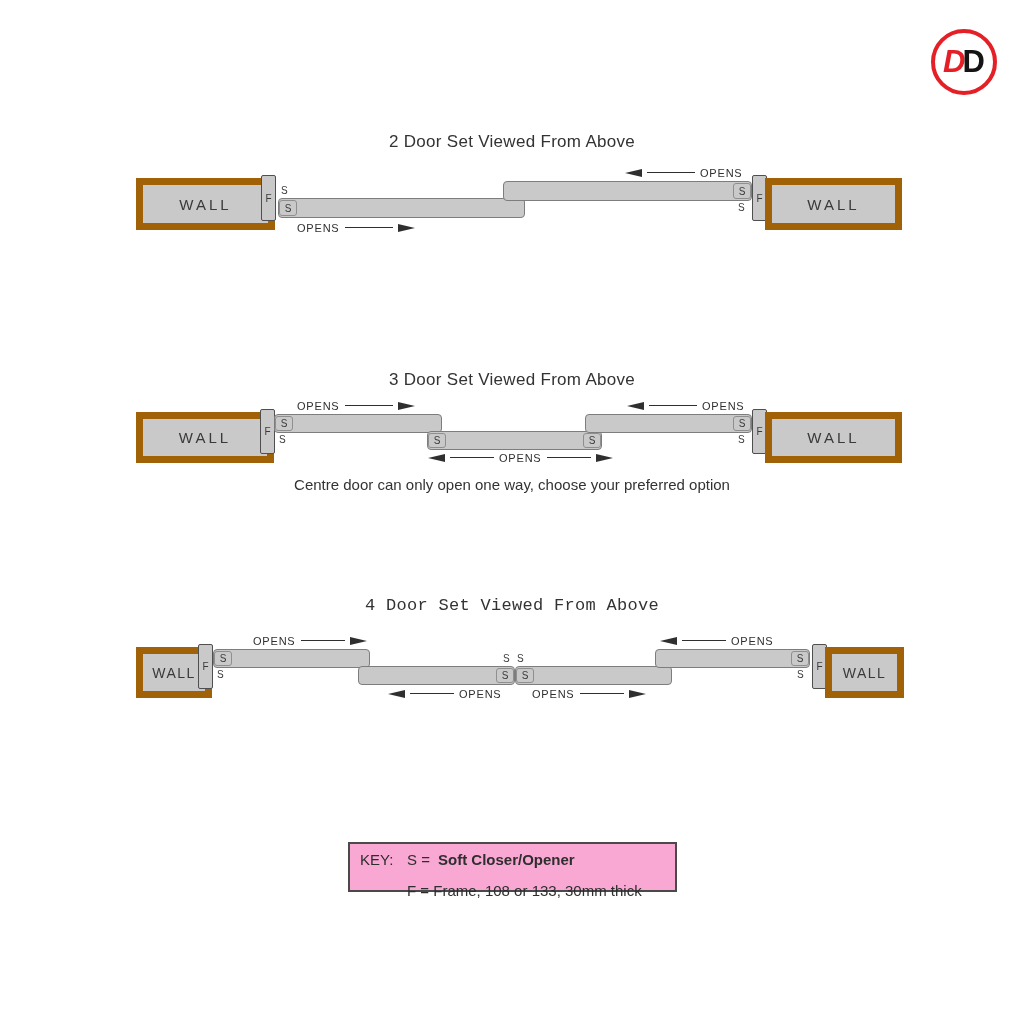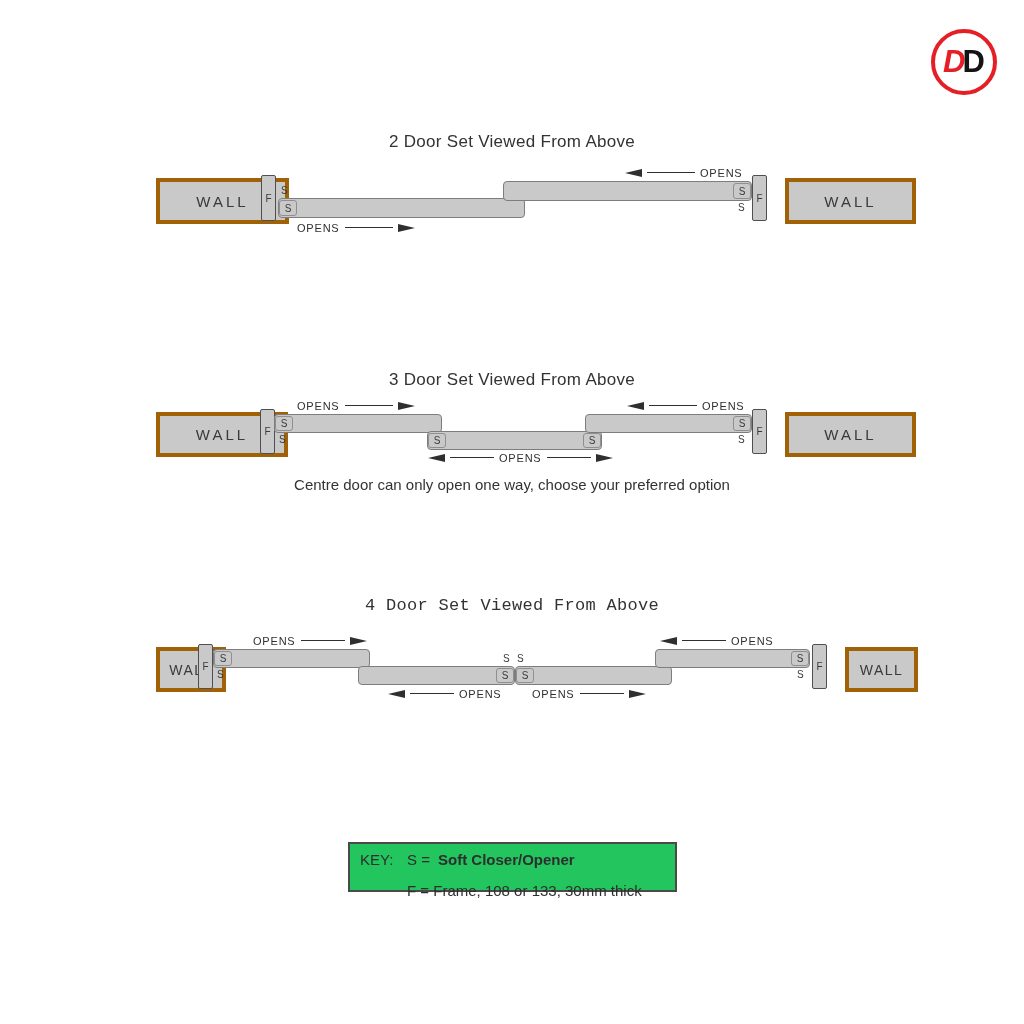--- a/index.html
+++ b/index.html
@@ -4,23 +4,23 @@
 <style>
   html,body{margin:0;padding:0;background:#fff;}
   .page{position:relative;width:1024px;height:1024px;background:#ffffff;
         font-family:"Liberation Sans",sans-serif;overflow:hidden;}
 
   .dtitle{position:absolute;left:0;width:100%;text-align:center;
           font-size:17px;font-weight:500;color:#333;letter-spacing:.3px;}
   .caption{position:absolute;left:0;width:100%;text-align:center;
            font-size:15px;color:#333;}
 
-  .wall{position:absolute;background:#c9c9c9;border:4px solid #a16207;
+  .wall{position:absolute;background:#c9c9c9;border:7px solid #a16207;
         display:flex;align-items:center;justify-content:center;
-        font-size:15px;letter-spacing:3px;color:#3a3a3a;margin-left:20px;}
+        font-size:15px;letter-spacing:3px;color:#3a3a3a;}
   .wall.small{font-size:14px;letter-spacing:1.5px;}
   .framebox{position:absolute;background:#c9c9c9;border:1px solid #4f4f4f;
         border-radius:2px;display:flex;align-items:center;justify-content:center;
         font-size:10px;color:#3a3a3a;}
   .door{position:absolute;background:#c9c9c9;border:1px solid #7d7d7d;border-radius:4px;}
   .sbadge{position:absolute;top:1px;bottom:1px;width:16px;border:1px solid #8f8f8f;
         border-radius:3px;display:flex;align-items:center;justify-content:center;
         font-size:10px;color:#3a3a3a;}
   .sbadge.left{left:0;} .sbadge.right{right:0;}
   .slabel{position:absolute;font-size:10px;color:#3a3a3a;}
@@ -33,21 +33,21 @@
   .ah-l{width:0;height:0;border-top:4px solid transparent;border-bottom:4px solid transparent;
         border-right:17px solid #2f2f2f;flex:none;}
 
   .logo{position:absolute;left:931px;top:29px;width:58px;height:58px;
         border:4px solid #e51f26;border-radius:50%;background:#fff;
         display:flex;align-items:center;justify-content:center;font-weight:bold;}
   .logo .dr{color:#e51f26;font-style:italic;font-size:31px;letter-spacing:-3px;}
   .logo .db{color:#141414;font-size:31px;}
 
   .keybox{position:absolute;left:348px;top:842px;width:329px;height:50px;
-          background:#22c55e;border:2px solid #4a4a4a;box-sizing:border-box;
+          background:#f9a8d4;border:2px solid #4a4a4a;box-sizing:border-box;
           font-size:15px;color:#2e2e2e;}
   .keybox span{position:absolute;white-space:nowrap;}
   .kb{font-weight:bold;}
 </style>
 </head>
 <body>
 
 <div class="page">
 
   <div class="logo">

